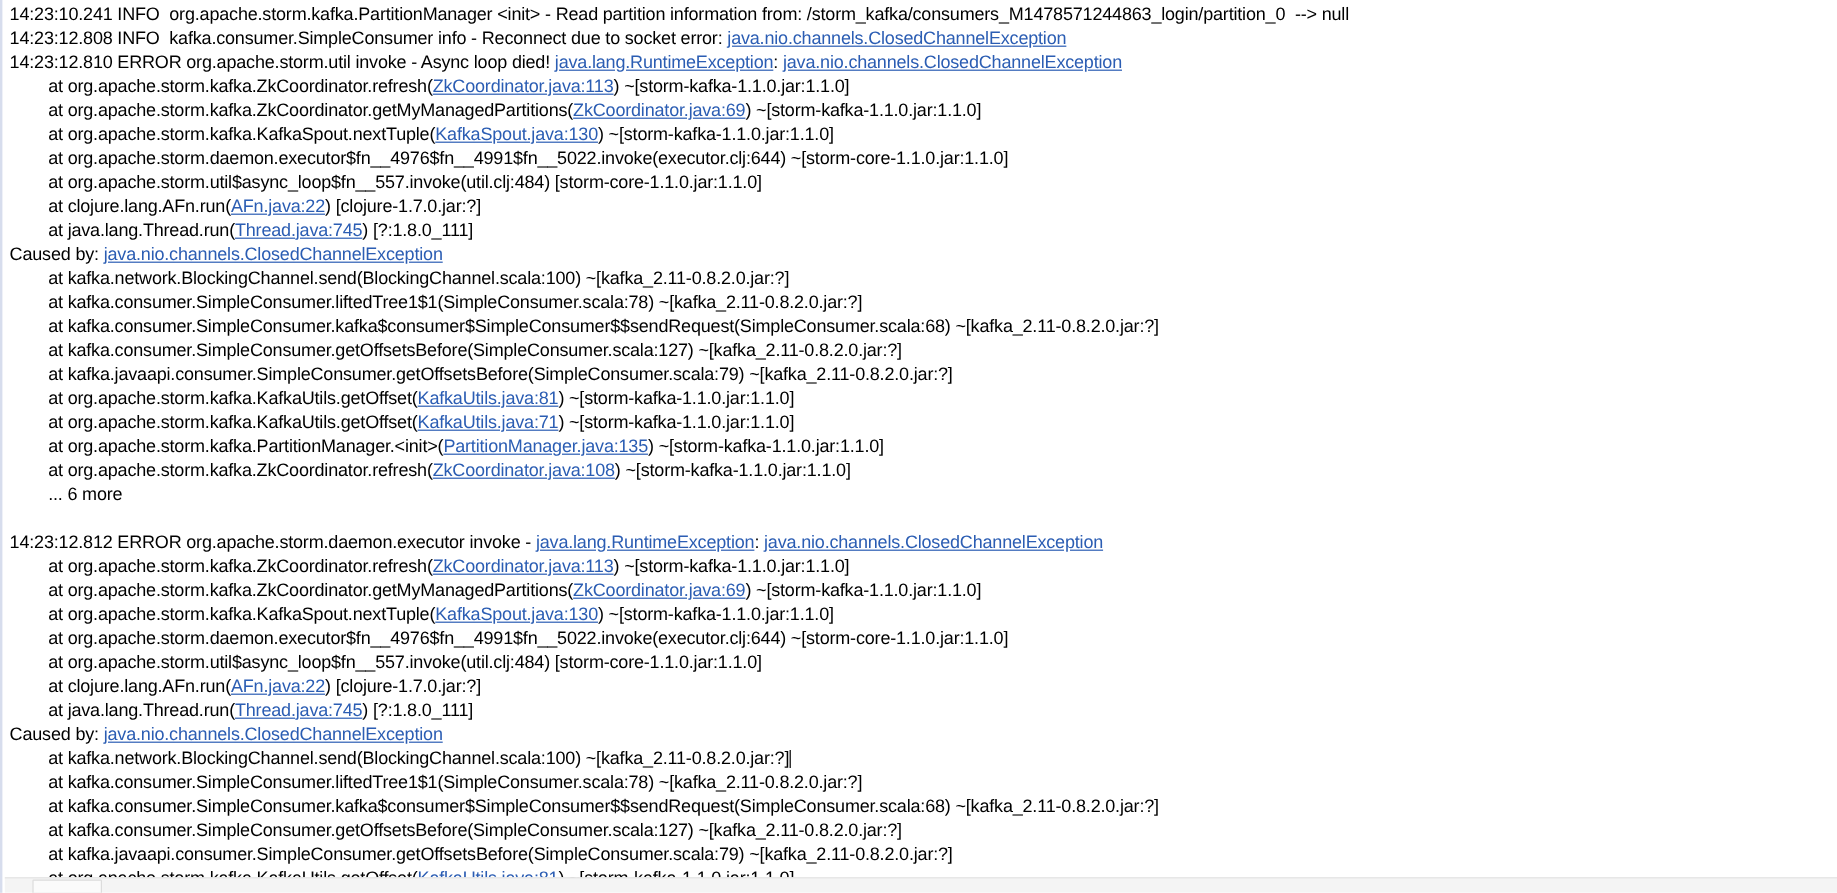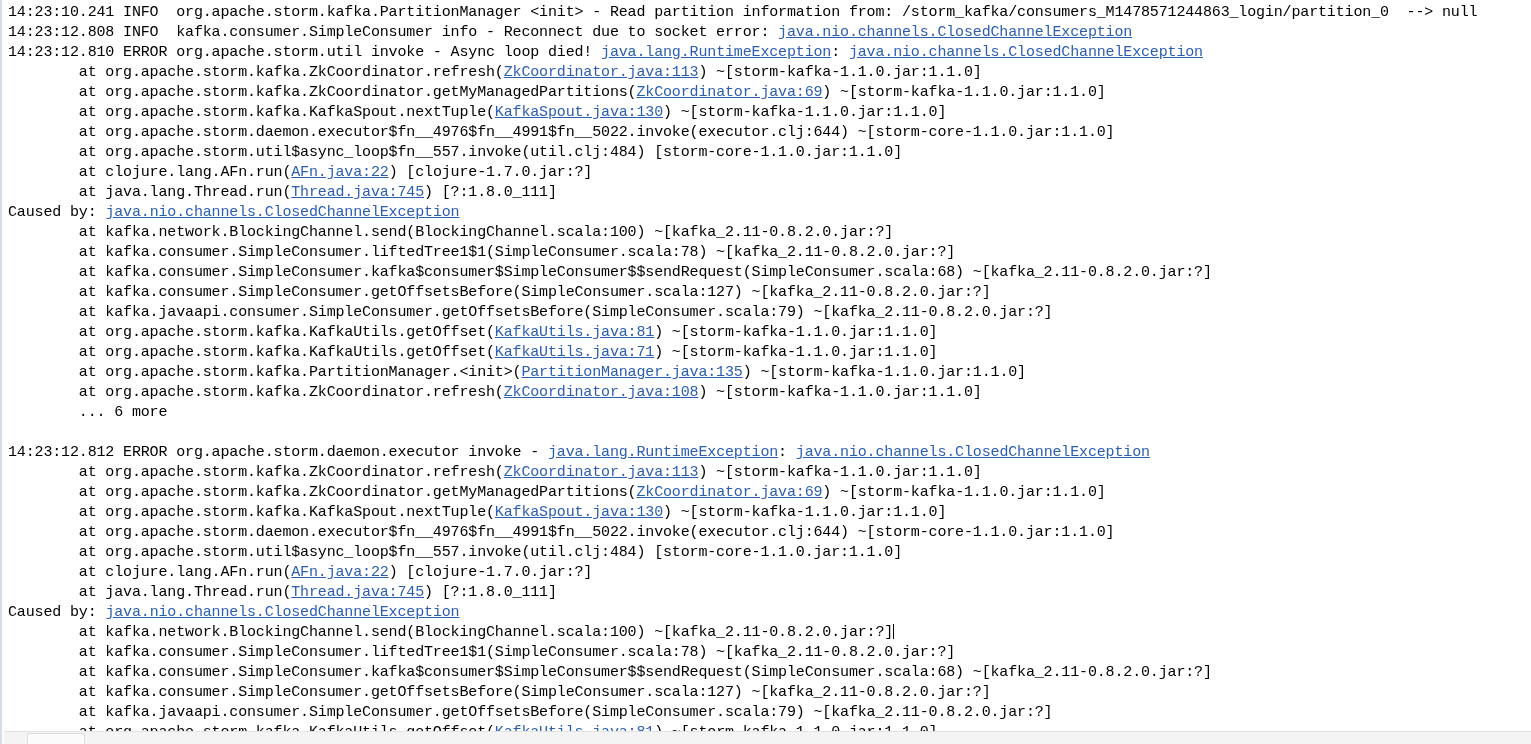--- a/index.html
+++ b/index.html
@@ -23,21 +23,21 @@
     border-left: 2px solid #d7dded;
     overflow: hidden;
   }
 
   #log {
     position: absolute;
     left: 0;
     top: 0;
     width: 100%;
     padding: 3px 0 0 0;
-    font-family: Liberation Mono, monospace;
+    font-family: Liberation Sans, sans-serif;
     font-size: 15px;
     line-height: 20px;
     color: #000000;
     white-space: pre;
     letter-spacing: -0.15px;
   }
 
   .line {
     height: 20px;
     white-space: pre;

